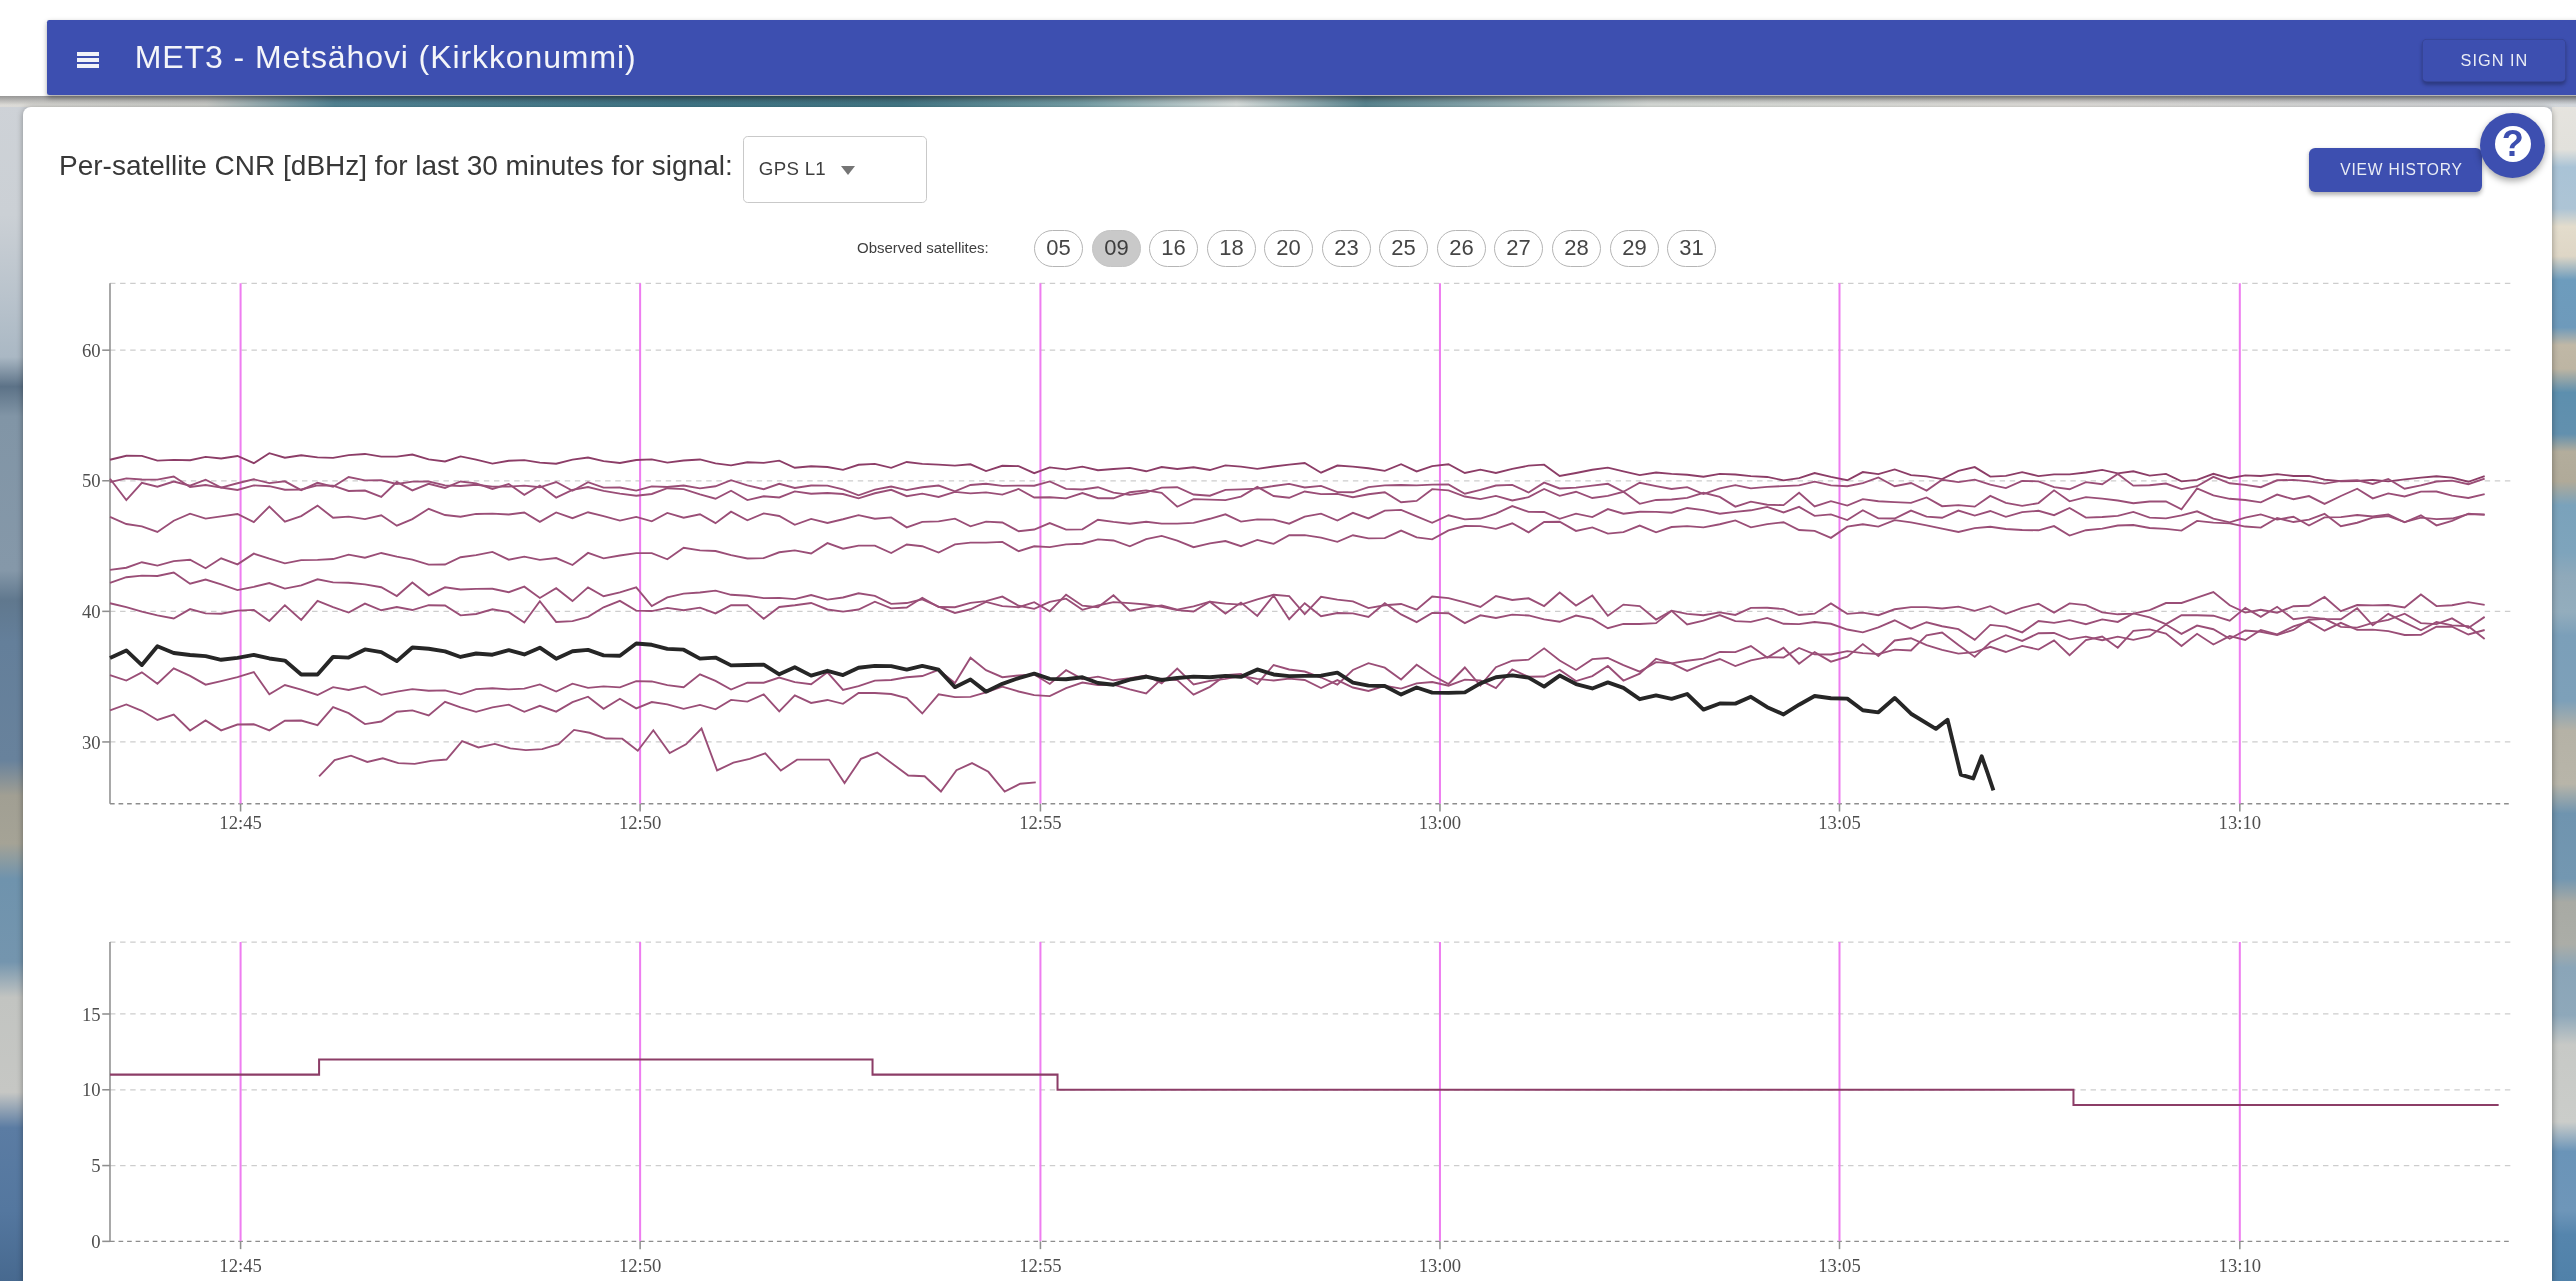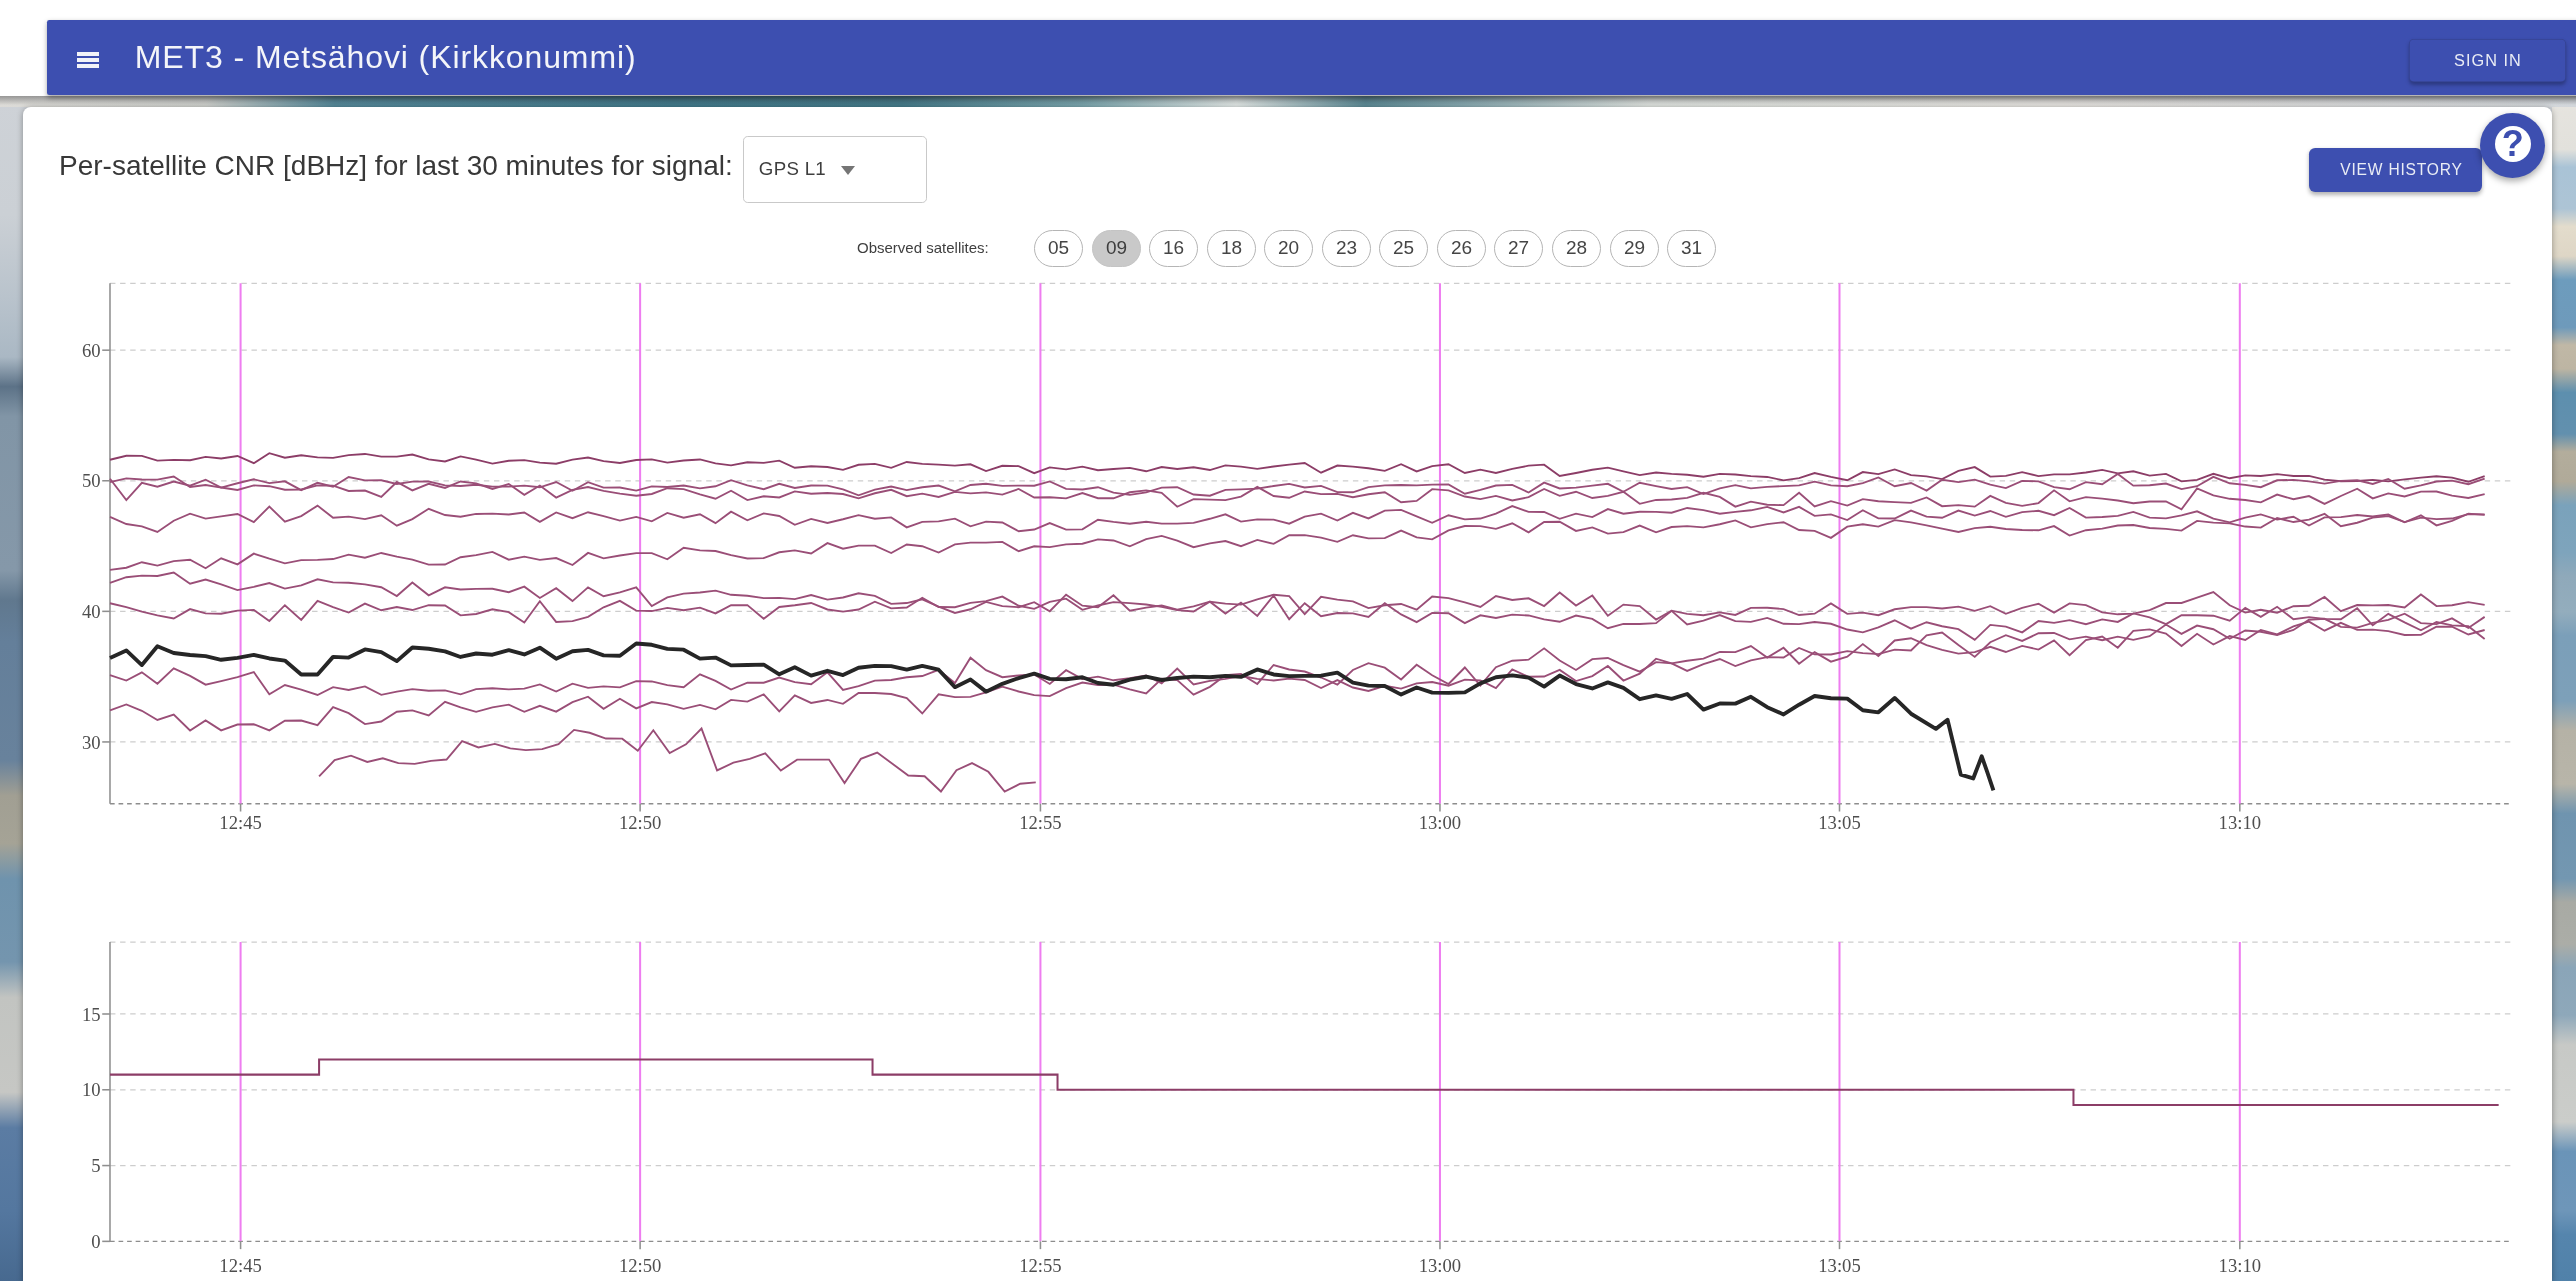--- a/index.html
+++ b/index.html
@@ -29,21 +29,21 @@
     background:linear-gradient(to bottom, rgba(40,40,45,.38), rgba(40,40,45,0)); }
   #card { position:absolute; left:23px; top:107px; width:2529px; height:1175px;
     background:#fff; border-radius:7.8px 7.8px 0 0;
     box-shadow:0 1.6px 6.2px rgba(0,0,0,.35); }
   #navbar { position:absolute; left:14.8px; top:20px; width:2546px; height:75px;
     background:#3d4fb0; border-radius:2.3px;
     box-shadow:0 2.3px 5.4px rgba(0,0,0,.34);margin-left:32px; }
   .hbar { position:absolute; left:30px; width:22.5px; height:3.5px; background:#f2f3f8; }
   #title { position:absolute; left:88px; top:0; height:75px; line-height:75px;
     color:#f4f5f9; font-size:32px; letter-spacing:0.9px; white-space:nowrap; }
-  #signin { position:absolute; right:26.4px; top:18.7px; width:157px; height:43px;
+  #signin { position:absolute; right:26.4px; top:18.7px; width:144px; height:43px;
     line-height:42px; text-align:center; color:#e9ecf5; font-size:16.3px;
     letter-spacing:1px; border-radius:4.7px;
     box-shadow: inset 0 0 0 0.8px rgba(30,30,60,.25), 0 2.3px 3.9px rgba(0,0,0,.28); }
   #h1 { position:absolute; left:59px; top:152px; font-size:28px; line-height:28px; color:#383838; }
   #sel { position:absolute; left:743px; top:136px; width:184px; height:67px;
     border:1.6px solid #c9c9c9; border-radius:4.7px; box-sizing:border-box; background:#fff; }
   #sel .t { position:absolute; left:14.8px; top:0; height:64px; line-height:64px;
     font-size:18.7px; color:#3e3e3e; letter-spacing:0.3px; }
   #sel .ar { position:absolute; left:97px; top:29px; width:0; height:0;
     border-left:7.8px solid transparent; border-right:7.8px solid transparent;
@@ -54,21 +54,21 @@
     box-shadow:0 2.3px 4.7px rgba(0,0,0,.3);padding-left:12px; }
   #fab { position:absolute; left:2480px; top:113px; width:65px; height:65px;
     border-radius:50%; background:#3d4fb0; box-shadow:0 3.1px 7px rgba(0,0,0,.35); }
   #fab .w { position:absolute; left:14.8px; top:13.2px; width:36px; height:36px;
     border-radius:50%; background:#fff; text-align:center; }
   #fab .q { font-size:36px; font-weight:700; color:#3d4fb0; line-height:36px;
     font-family:"Liberation Sans", sans-serif; }
   #obs { position:absolute; left:857px; top:238px; font-size:15px; line-height:19.4px; color:#3f3f3f; }
   .chip { position:absolute; top:230px; width:49px; height:37px; box-sizing:border-box;
     border:1.6px solid #b5b5b5; border-radius:18.7px; background:#fff;
-    text-align:center; line-height:34px; font-size:19px; color:#454545; }
+    text-align:center; line-height:34px; font-size:22px; color:#454545; }
   .chip.sel { background:#c9c9c9; border-color:#c4c4c4; color:#3d3d3d; }
   #h2 { position:absolute; left:58px; top:877px; font-size:28px; line-height:28px; color:#383838; }
   svg .ax { font-family:"Liberation Serif", serif; font-size:24px; fill:#4e4e4e; }
 </style>
 </head>
 <body>
 <div id="stage">
   <div id="photoL"></div>
   <div id="photoR"></div>
   <div id="band"></div>

